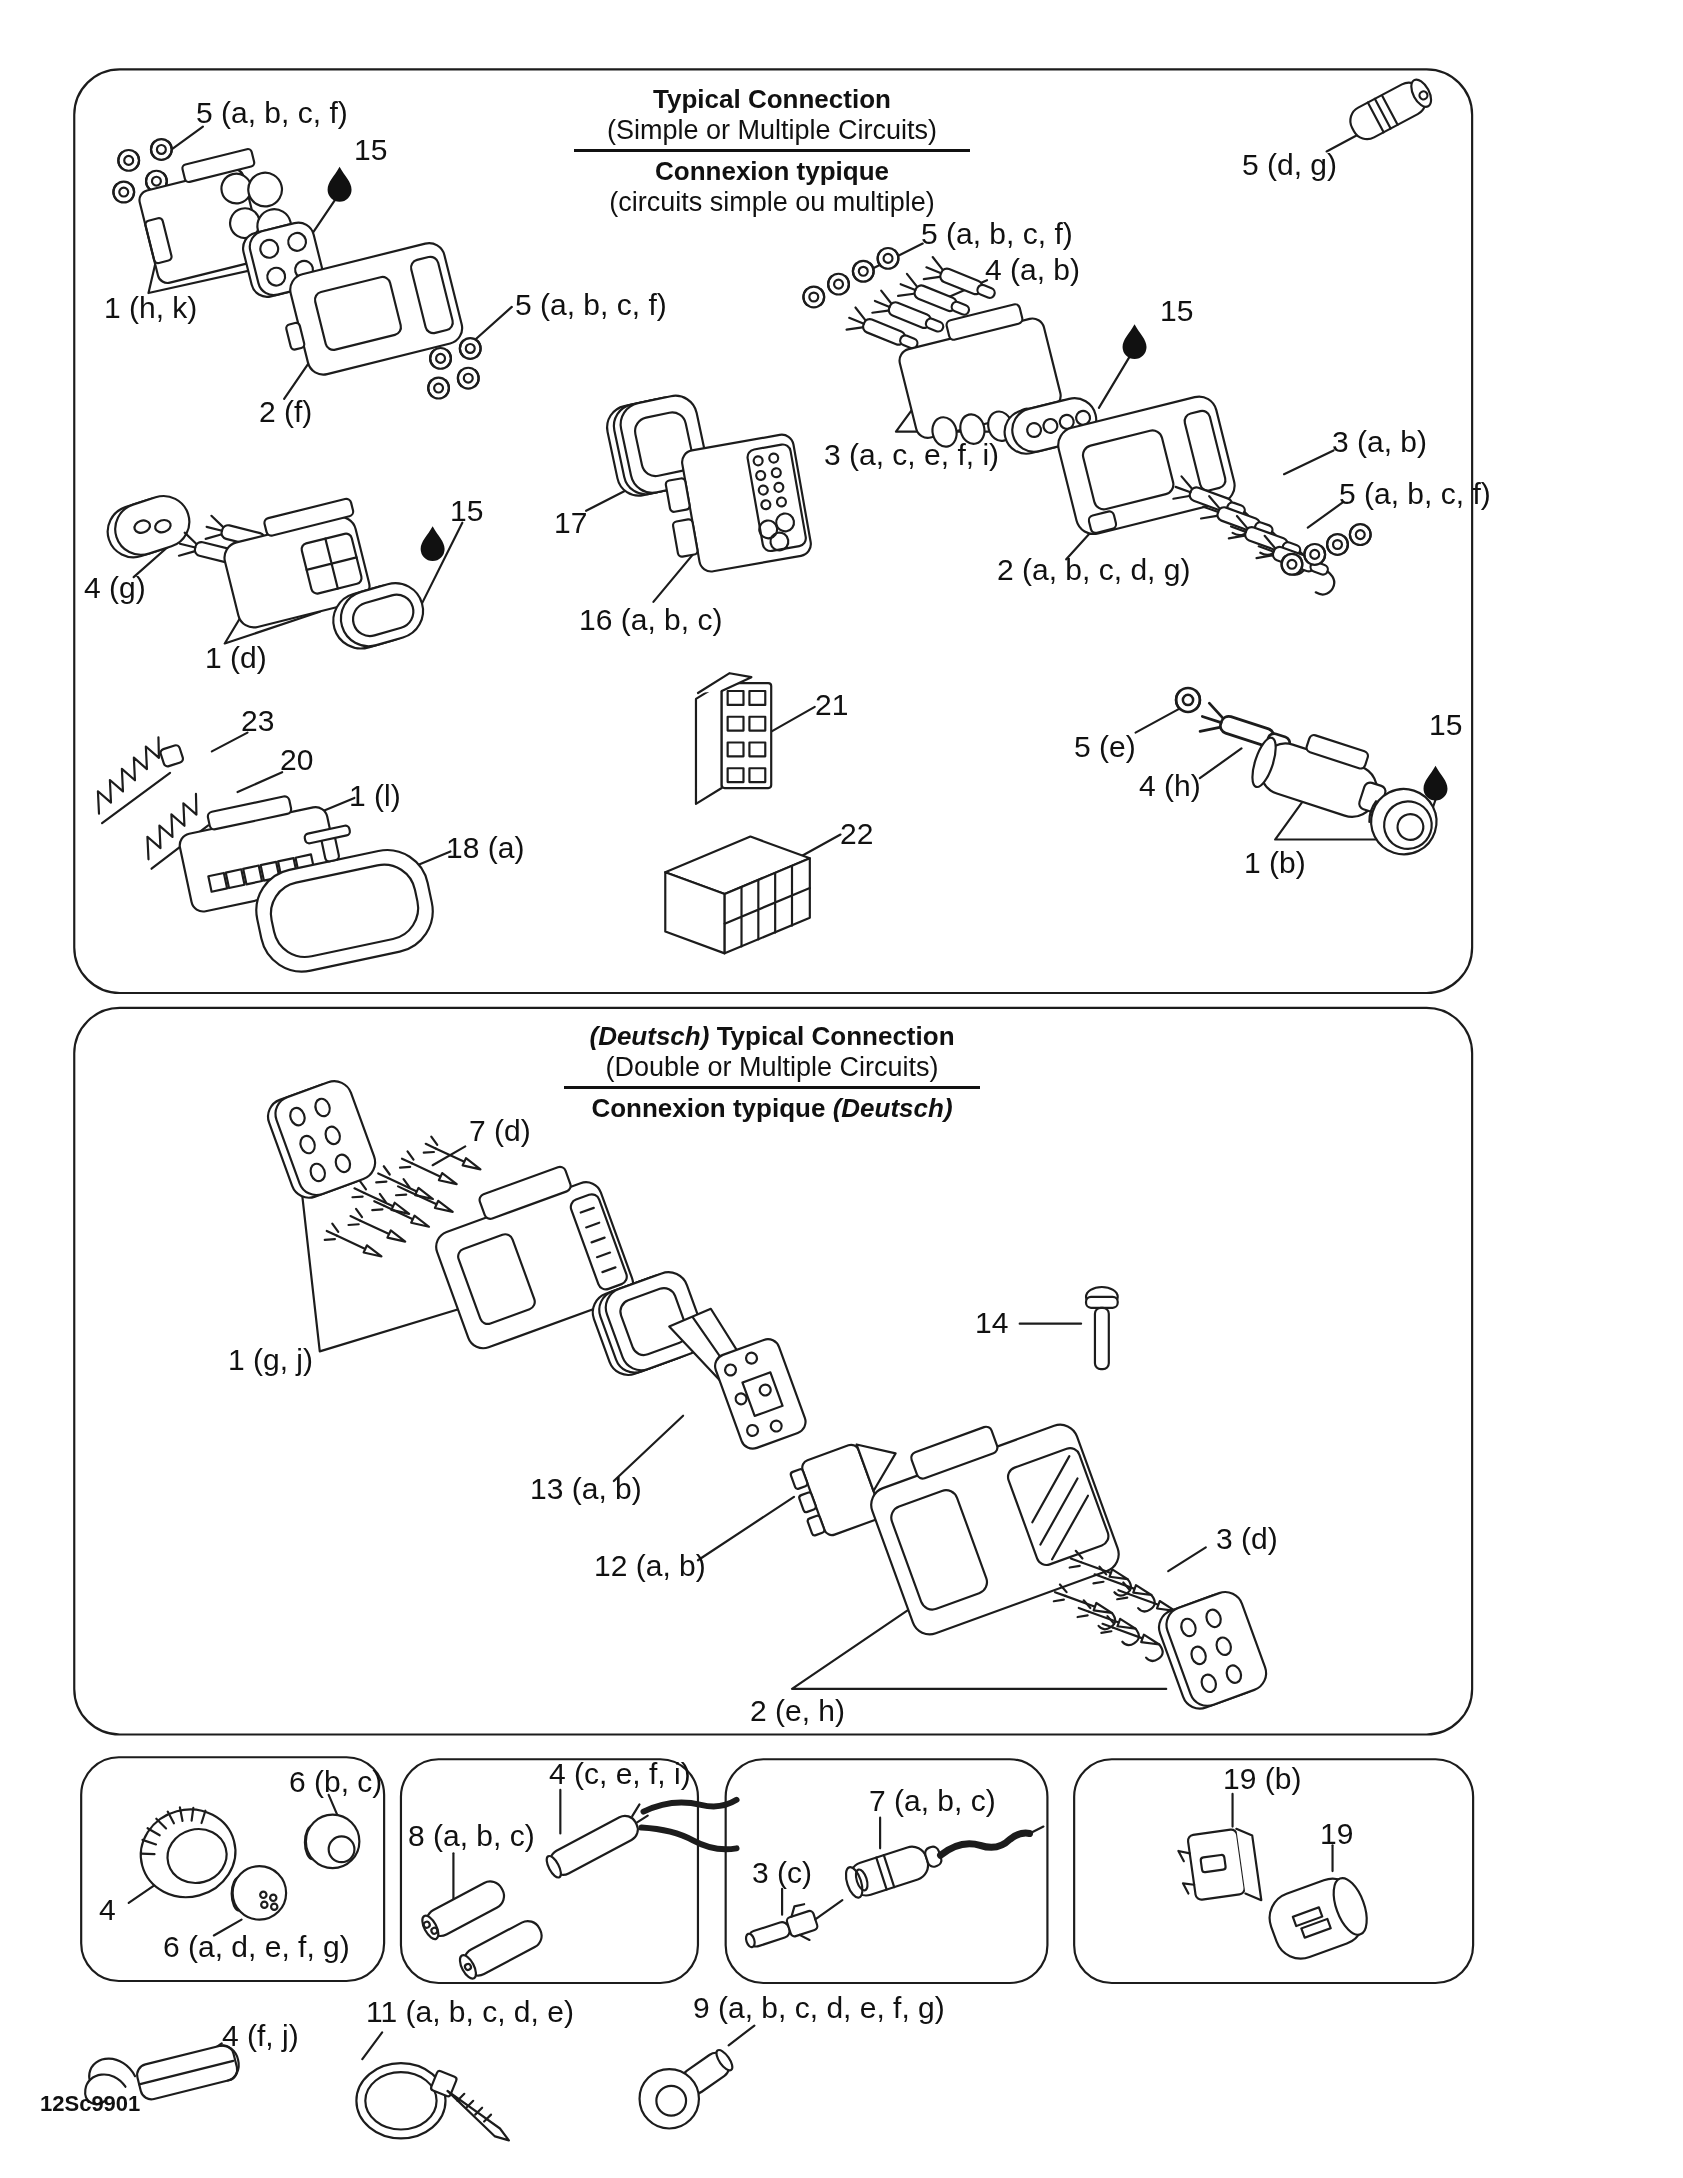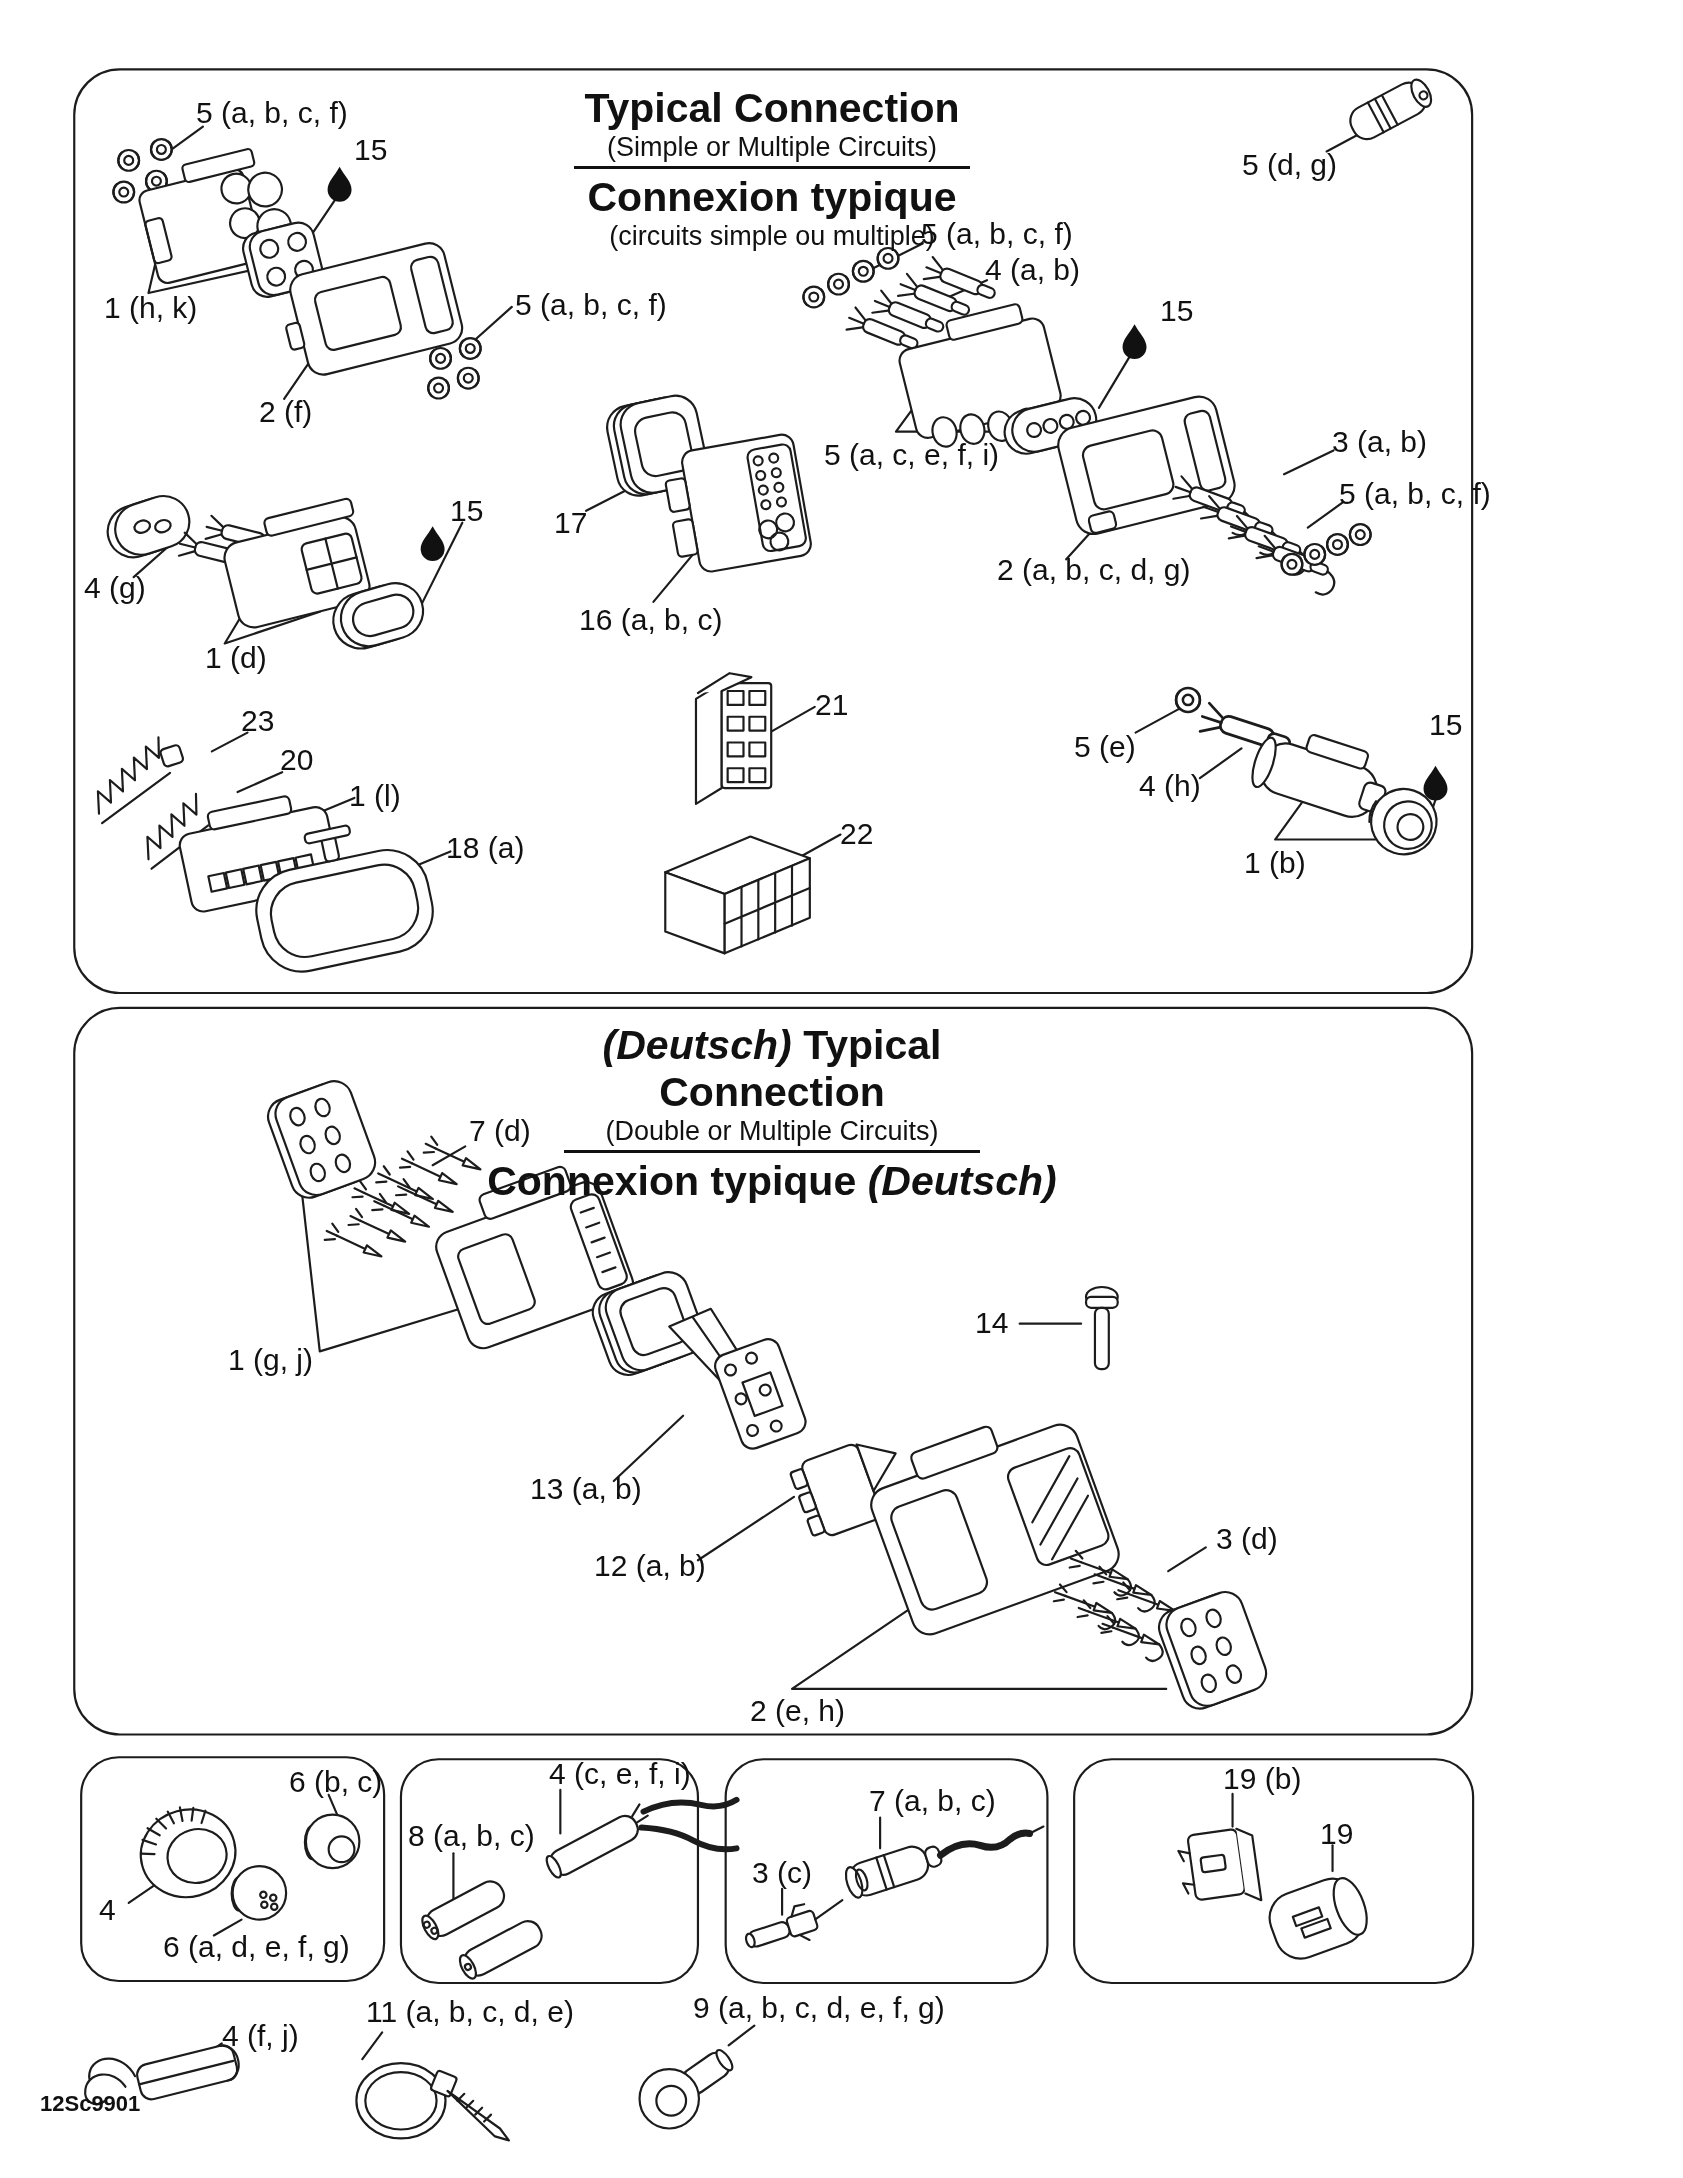--- a/index.html
+++ b/index.html
@@ -1,21 +1,21 @@
 <!DOCTYPE html>
 <html><head>
 <meta charset="utf-8">
 <style>
   html,body{margin:0;padding:0;background:#fff;}
   .page{position:relative;width:1683px;height:2178px;background:#fff;overflow:hidden;
         font-family:"Liberation Sans", sans-serif;color:#111;}
   .art{position:absolute;left:0;top:0;width:1683px;height:2178px;}
   .co{position:absolute;font-size:30px;line-height:1.05;white-space:nowrap;color:#111;}
   .tblock{position:absolute;left:485px;width:574px;text-align:center;}
-  .t-main{font-weight:bold;font-size:41px;line-height:1.15;}
+  .t-main{font-weight:bold;font-size:26px;line-height:1.15;}
   .t-sub{font-size:27px;line-height:1.15;}
   .t-rule{border:0;border-top:3px solid #111;margin:3px auto 5px auto;}
   .bi{font-weight:bold;font-style:italic;text-align:right;}
   .b{font-weight:bold;}
   .sep{margin-left:0.28em;}
   .footer-code{position:absolute;left:40px;top:2091px;font-size:22px;font-weight:bold;}
 </style>
 </head>
 <body>
 
@@ -559,21 +559,21 @@
   <div class="co" style="left:205px;top:642px">1 (d)</div>
   <div class="co" style="left:241px;top:705px">23</div>
   <div class="co" style="left:280px;top:744px">20</div>
   <div class="co" style="left:349px;top:780px">1 (l)</div>
   <div class="co" style="left:446px;top:832px">18 (a)</div>
   <div class="co" style="left:815px;top:689px">21</div>
   <div class="co" style="left:840px;top:818px">22</div>
   <div class="co" style="left:921px;top:218px">5 (a, b, c, f)</div>
   <div class="co" style="left:985px;top:254px">4 (a, b)</div>
   <div class="co" style="left:1160px;top:295px">15</div>
-  <div class="co" style="left:824px;top:439px">5 (a, c, e, f, i)</div>
+  <div class="co" style="left:824px;top:439px">3 (a, c, e, f, i)</div>
   <div class="co" style="left:997px;top:554px">2 (a, b, c, d, g)</div>
   <div class="co" style="left:1332px;top:426px">3 (a, b)</div>
   <div class="co" style="left:1339px;top:478px">5 (a, b, c, f)</div>
   <div class="co" style="left:1242px;top:149px">5 (d, g)</div>
   <div class="co" style="left:1074px;top:731px">5 (e)</div>
   <div class="co" style="left:1139px;top:770px">4 (h)</div>
   <div class="co" style="left:1429px;top:709px">15</div>
   <div class="co" style="left:1244px;top:847px">1 (b)</div>
 
   <div class="co" style="left:469px;top:1115px">7 (d)</div>

